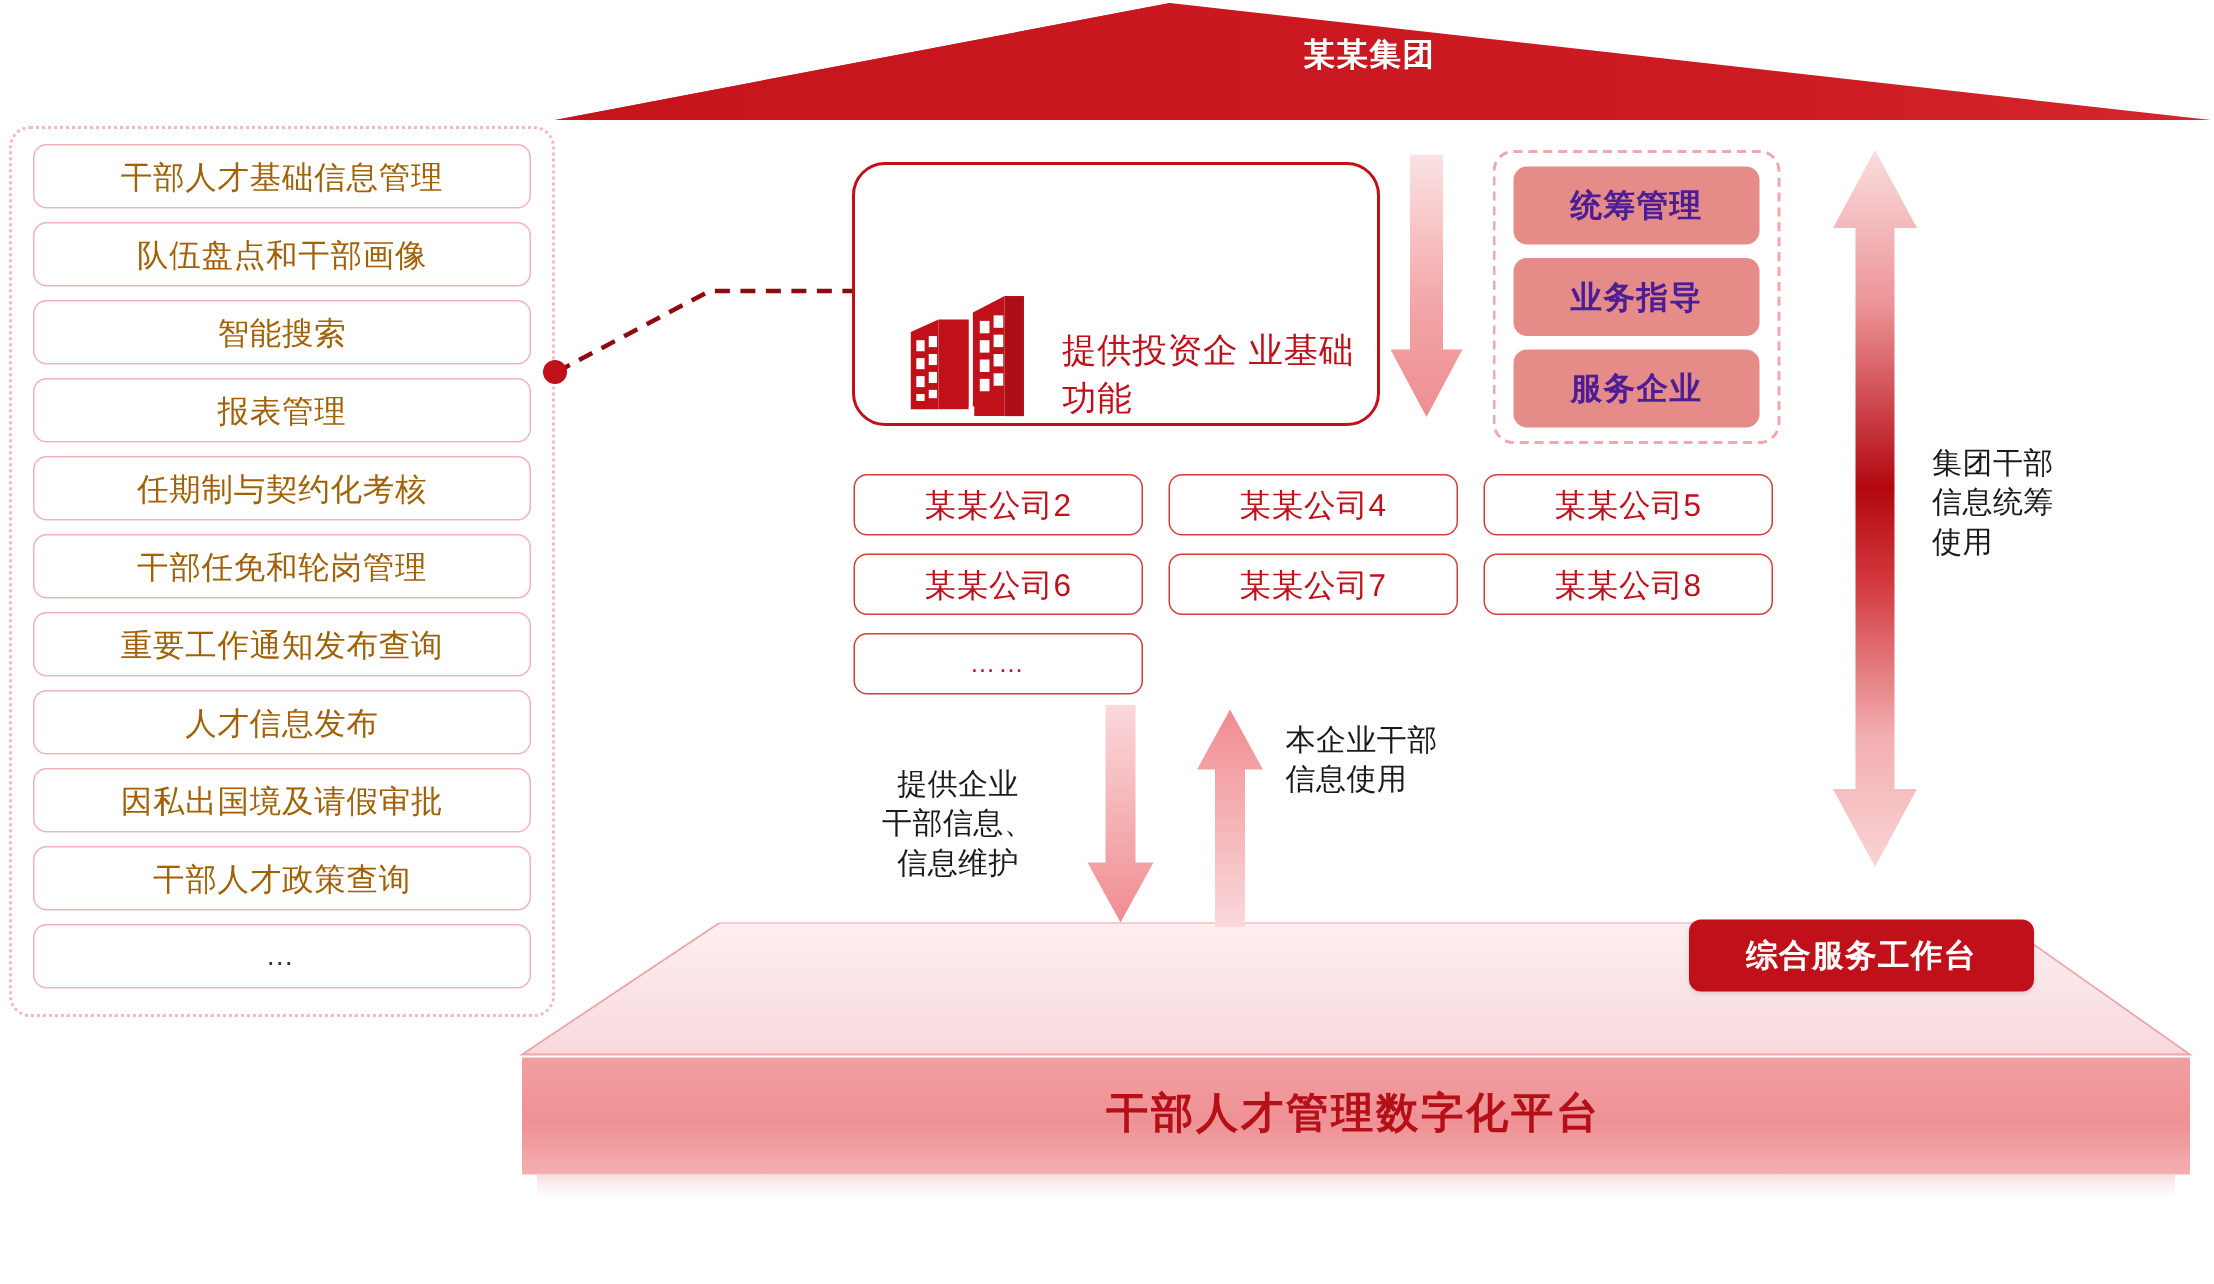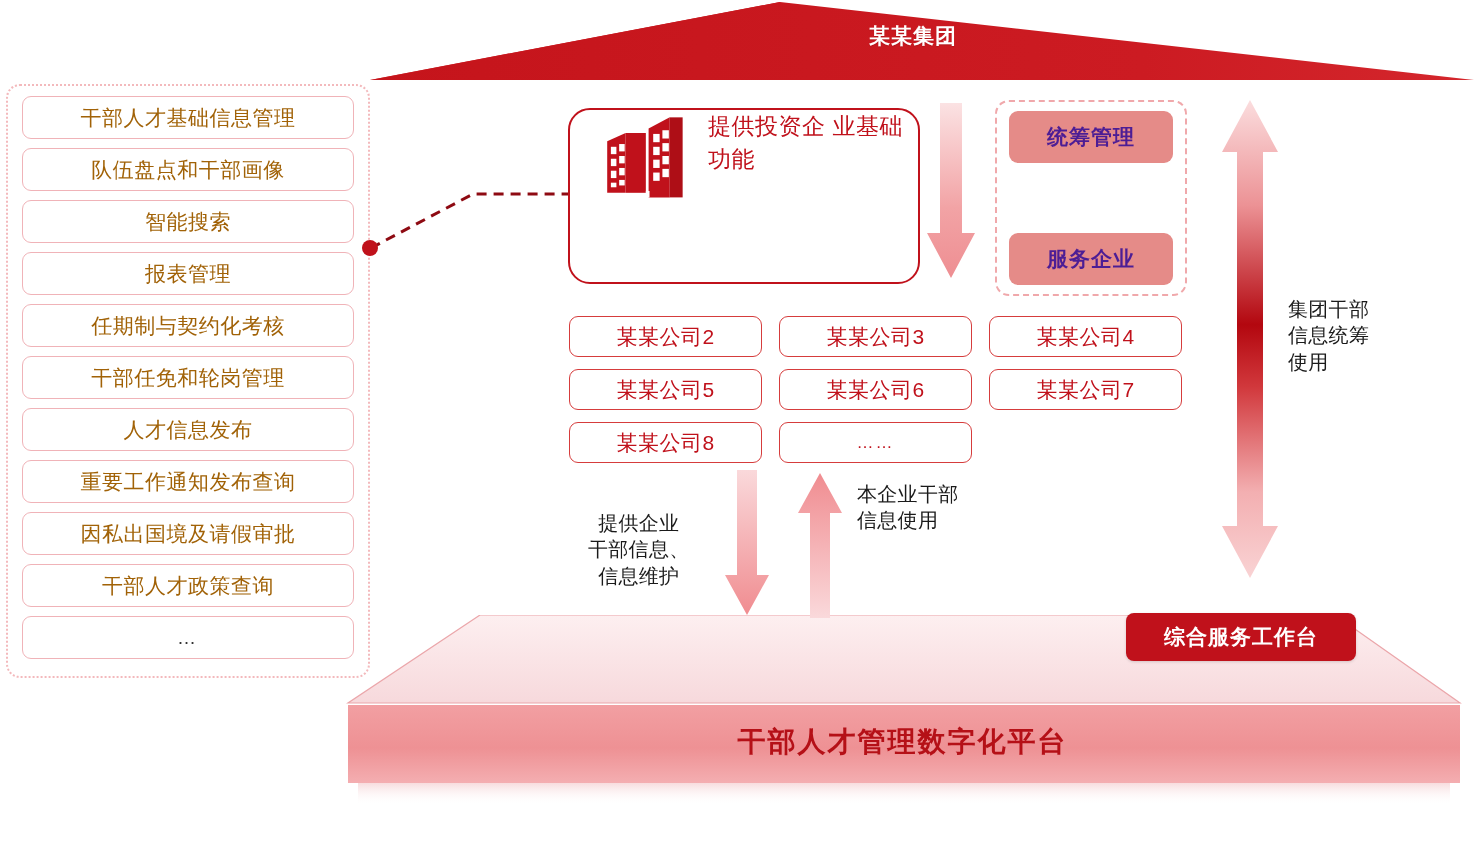--- a/index.html
+++ b/index.html
@@ -38,21 +38,21 @@
   }
   .fn-box.ellipsis{color:#333;font-size:19px;letter-spacing:3px;}
 
   
   .connector-svg{position:absolute;left:355px;top:175px;width:230px;height:95px;}
 
   
   .build-card{
     position:absolute;left:568px;top:108px;width:348px;height:172px;
     border:2px solid #C0111B;border-radius:22px;background:#fff;
-    display:flex;align-items:flex-start;
+    display:flex;align-items:flex-end;
   }
   .build-icon{margin-left:28px;width:92px;height:92px;flex:0 0 auto;}
   .build-text{
     margin-left:18px;color:#C0111B;font-size:23px;line-height:1.42;
     letter-spacing:.5px;
   }
 
   
   .arrow-card{position:absolute;left:925px;top:103px;width:52px;height:183px;}
 
@@ -156,22 +156,22 @@
   </svg>
   <div class="roof-title">某某集团</div>
 
   <div class="left-panel">
     <div class="fn-box">干部人才基础信息管理</div>
     <div class="fn-box">队伍盘点和干部画像</div>
     <div class="fn-box">智能搜索</div>
     <div class="fn-box">报表管理</div>
     <div class="fn-box">任期制与契约化考核</div>
     <div class="fn-box">干部任免和轮岗管理</div>
+    <div class="fn-box">重要工作通知发布查询</div>
     <div class="fn-box">人才信息发布</div>
-    <div class="fn-box">重要工作通知发布查询</div>
     <div class="fn-box">因私出国境及请假审批</div>
     <div class="fn-box">干部人才政策查询</div>
     <div class="fn-box ellipsis">…</div>
   </div>
 
   <svg class="connector-svg" viewBox="0 0 230 95">
     <polyline points="16,73 118,19 218,19" fill="none" stroke="#8E0A12" stroke-width="3" stroke-dasharray="10,7"></polyline>
     <circle cx="15" cy="73" r="8" fill="#C0111B"></circle>
   </svg>
 
@@ -211,26 +211,26 @@
         <stop offset="0%" stop-color="#FBE2E3"></stop>
         <stop offset="60%" stop-color="#F2A3A5"></stop>
         <stop offset="100%" stop-color="#EE8E92"></stop>
       </linearGradient>
     </defs>
     <polygon points="15,0 37,0 37,130 50,130 26,175 2,130 15,130" fill="url(#gArrCard)"></polygon>
   </svg>
 
   <div class="tags-box">
     <div class="tag">统筹管理</div>
+    <div class="tag">业务指导</div>
     <div class="tag">服务企业</div>
   </div>
 
   <div class="company-grid">
     <div class="company-box">某某公司2</div>
-    <div class="company-box">某某公司3</div>
     <div class="company-box">某某公司4</div>
     <div class="company-box">某某公司5</div>
     <div class="company-box">某某公司6</div>
     <div class="company-box">某某公司7</div>
     <div class="company-box">某某公司8</div>
     <div class="company-box muted">……</div>
   </div>
 
   <svg class="arrow-down-mid" viewBox="0 0 46 148">
     <defs>

